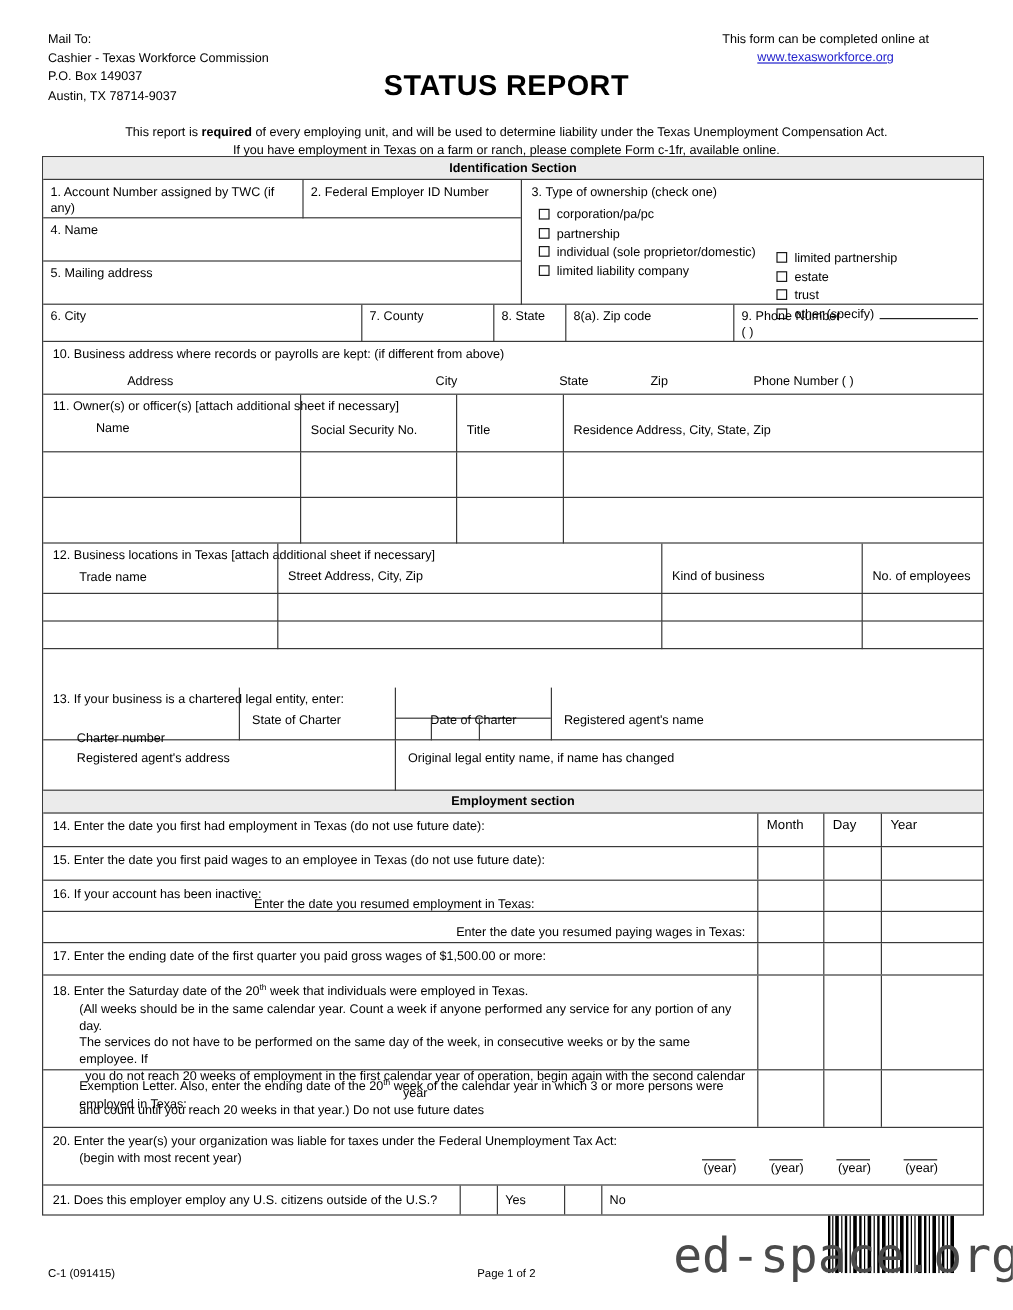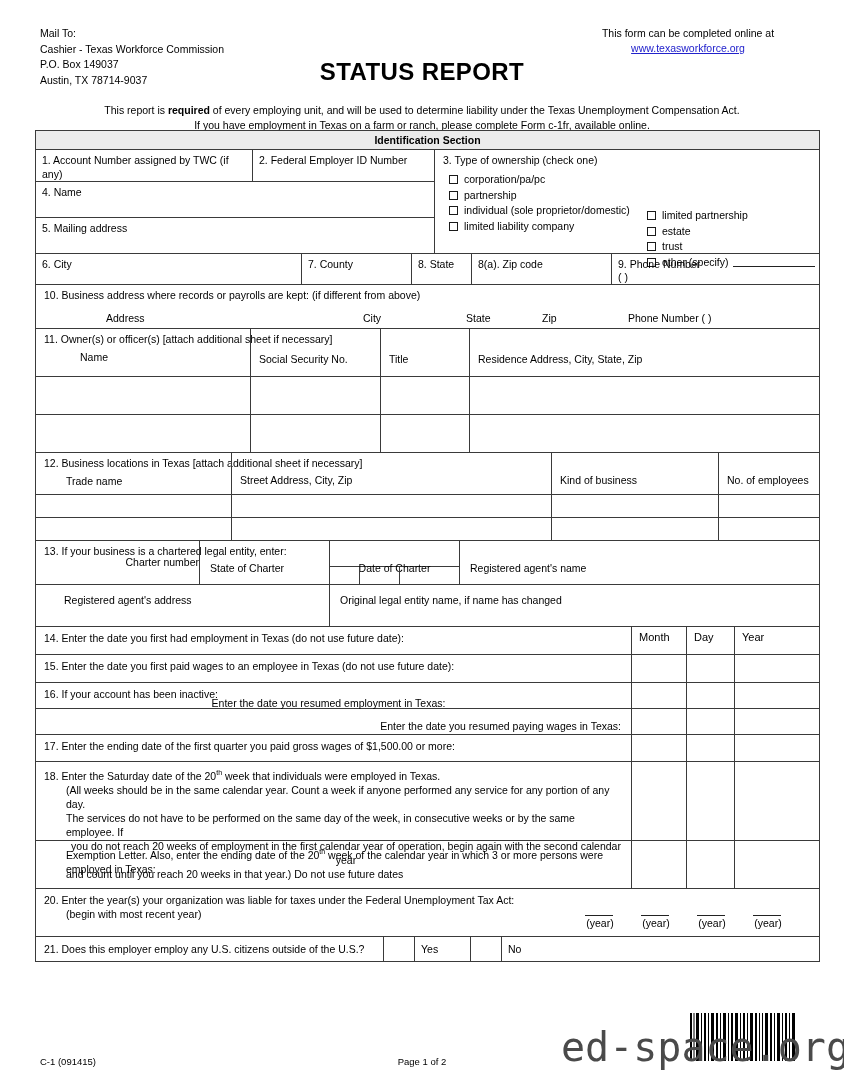--- a/index.html
+++ b/index.html
@@ -299,23 +299,23 @@
       <div style="position:absolute;left:515px;top:0;width:167px;height:23px;border-left:1.3px solid #3a3a3a;"></div>
       <div style="position:absolute;left:682px;top:0;width:101px;height:23px;border-left:1.3px solid #3a3a3a;"></div>
     </div>
     <div class="row bb" style="height:23px;position:relative;">
       <div style="position:absolute;left:0;top:0;width:195px;height:23px;"></div>
       <div style="position:absolute;left:195px;top:0;width:320px;height:23px;border-left:1.3px solid #3a3a3a;"></div>
       <div style="position:absolute;left:515px;top:0;width:167px;height:23px;border-left:1.3px solid #3a3a3a;"></div>
       <div style="position:absolute;left:682px;top:0;width:101px;height:23px;border-left:1.3px solid #3a3a3a;"></div>
     </div>
 
-    <div class="row bb" style="height:44px;position:relative;">
+    <div class="row bb" style="height:44px;position:relative;margin-top:32px;">
       <div class="lbl" style="padding:3px 0 0 8px;">13.  If your business is a chartered legal entity, enter:</div>
-      <div style="position:absolute;left:0;top:11px;width:163px;height:27px;padding-left:28px;text-align:right;">
+      <div style="position:absolute;left:0;top:32px;width:163px;height:27px;padding-left:28px;">
         <span class="lbl">Charter number</span>
       </div>
       <div style="position:absolute;left:163px;top:0;width:130px;height:44px;border-left:1.3px solid #3a3a3a;padding:17px 0 0 10px;">
         <span class="lbl">State of Charter</span>
       </div>
       <div style="position:absolute;left:293px;top:0;width:130px;height:44px;border-left:1.3px solid #3a3a3a;">
         <div style="height:26px;border-bottom:1.3px solid #3a3a3a;text-align:center;padding-top:17px;">
           <span class="lbl">Date of Charter</span>
         </div>
         <div style="height:18px;position:relative;">
@@ -331,20 +331,21 @@
 
     <div class="row bb" style="height:42px;position:relative;">
       <div style="position:absolute;left:0;top:0;width:293px;height:42px;padding:5px 0 0 28px;">
         <span class="lbl">Registered agent's address</span>
       </div>
       <div style="position:absolute;left:293px;top:0;width:490px;height:42px;border-left:1.3px solid #3a3a3a;padding:5px 0 0 10px;">
         <span class="lbl">Original legal entity name, if name has changed</span>
       </div>
     </div>
 
+    <div class="band">Employment section</div>
 
     <div class="row bb" style="height:28px;position:relative;">
       <div class="emp-label">14.   Enter the date you first had employment in Texas (do not use future date):</div>
       <div class="mdy-col" style="left:595px;width:55px;">
         <div class="mdy-head">Month</div>
       </div>
       <div class="mdy-col" style="left:650px;width:48px;">
         <div class="mdy-head">Day</div>
       </div>
       <div class="mdy-col" style="left:698px;width:85px;">

